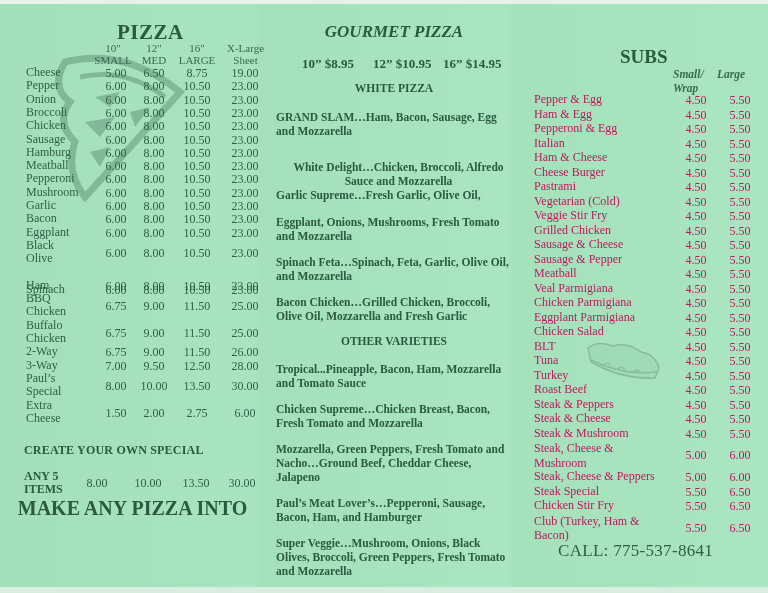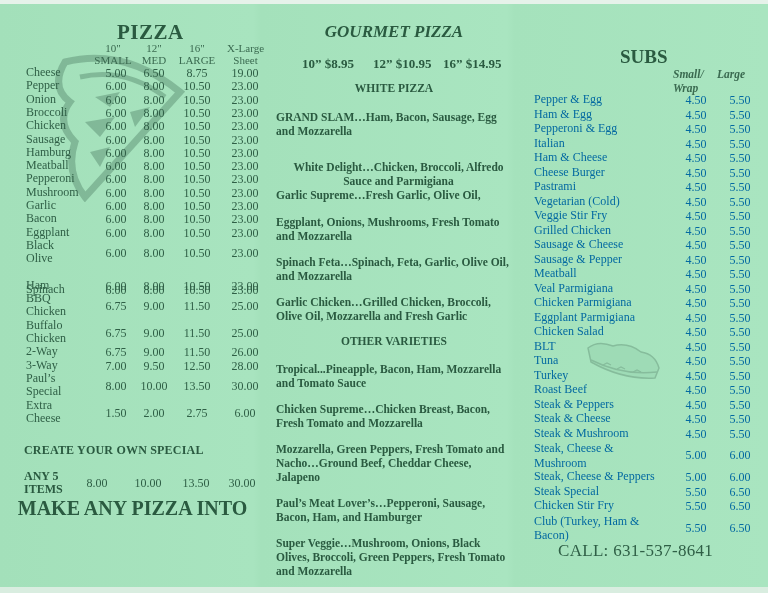--- a/index.html
+++ b/index.html
@@ -37,21 +37,21 @@
 
   
   .g-title { position:absolute; left:0; width:258px; top:22px; text-align:center; font-size:17px; font-weight:bold; font-style:italic; color:#2a5a40; }
   .g-prices { position:absolute; top:56px; font-size:13px; font-weight:bold; color:#2a5a40; }
   .g-sub { position:absolute; left:0; width:258px; text-align:center; font-size:11.5px; font-weight:bold; color:#2a5a40; }
   .g-item { position:absolute; left:11px; width:245px; font-size:11.5px; font-weight:bold; line-height:14px; color:#2a5a40; }
 
   
   .s-title { position:absolute; left:97px; top:46px; font-size:19px; font-weight:bold; color:#2a5a40; }
   .s-hdr { position:absolute; top:67px; font-size:11.5px; font-weight:bold; font-style:italic; line-height:14px; color:#3a6a50; }
-  .srow { position:absolute; left:11px; width:234px; font-size:12px; color:#0369a1; }
+  .srow { position:absolute; left:11px; width:234px; font-size:12px; color:#be185d; }
   .srow .nm { position:absolute; left:0; top:0; line-height:13px; }
   .srow .v { position:absolute; top:0; width:40px; text-align:center; }
   .sv1 { left:142px; } .sv2 { left:186px; }
   .call { position:absolute; left:35px; top:541px; font-size:17px; color:#2f5f46; letter-spacing:0.3px; }
   .sub-art { position:absolute; left:60px; top:340px; width:80px; height:45px; opacity:0.45; }
 </style>
 </head>
 <body>
 
 <div class="sheet"></div>
@@ -277,36 +277,36 @@
   <div class="g-prices" style="left:108px;">12” $10.95</div>
   <div class="g-prices" style="left:178px;">16” $14.95</div>
   <div class="g-sub" style="top:82px;">WHITE PIZZA</div>
   <div id="white-items">
       <div class="g-item" style="top: 110px;">
         <div>GRAND SLAM…Ham, Bacon, Sausage, Egg</div>
         <div>and Mozzarella</div>
       </div>
       <div class="g-item" style="top: 160px; text-align: center;">
         <div>White Delight…Chicken, Broccoli, Alfredo</div>
-        <div>Sauce and Parmigiana</div>
+        <div>Sauce and Mozzarella</div>
       </div>
       <div class="g-item" style="top: 188px;">
         <div>Garlic Supreme…Fresh Garlic, Olive Oil,</div>
         <div></div>
       </div>
       <div class="g-item" style="top: 215px;">
         <div>Eggplant, Onions, Mushrooms, Fresh Tomato</div>
         <div>and Mozzarella</div>
       </div>
       <div class="g-item" style="top: 255px;">
         <div>Spinach Feta…Spinach, Feta, Garlic, Olive Oil,</div>
         <div>and Mozzarella</div>
       </div>
       <div class="g-item" style="top: 295px;">
-        <div>Garlic Chicken…Grilled Chicken, Broccoli,</div>
+        <div>Bacon Chicken…Grilled Chicken, Broccoli,</div>
         <div>Olive Oil, Mozzarella and Fresh Garlic</div>
       </div>
     </div>
   <div class="g-sub" style="top:335px;">OTHER VARIETIES</div>
   <div id="other-items">
       <div class="g-item" style="top: 362px;">
         <div>Tropical...Pineapple, Bacon, Ham, Mozzarella</div>
         <div>and Tomato Sauce</div>
         <div></div>
       </div>
@@ -494,14 +494,14 @@
       <div class="srow" style="top: 513.5px; height: 29px;">
         <div class="nm" style="line-height:14.5px;">
           <div>Club (Turkey, Ham &amp;</div>
           <div>Bacon)</div>
         </div>
         <div class="v sv1" style="top:7px;">5.50</div>
         <div class="v sv2" style="top:7px;">6.50</div>
       </div>
     </div>
 
-  <div class="call">CALL: 631-537-8641</div>
+  <div class="call">CALL: 775-537-8641</div>
 </div>
 
 </body></html>

